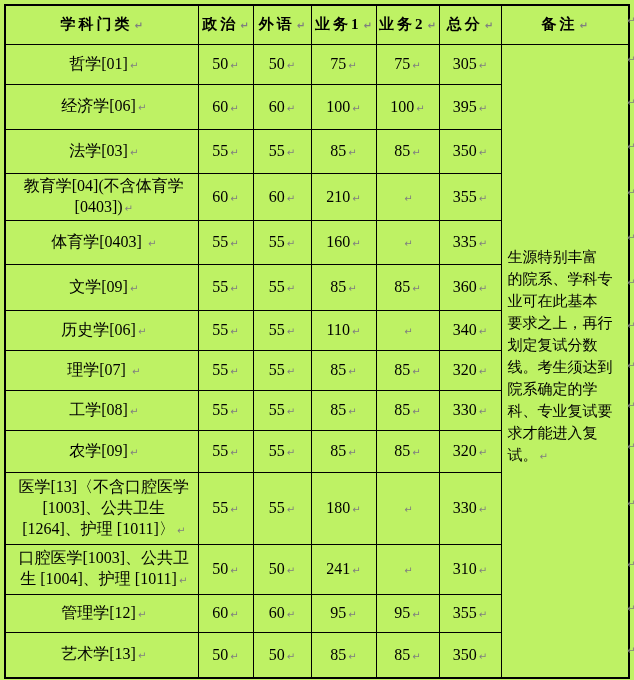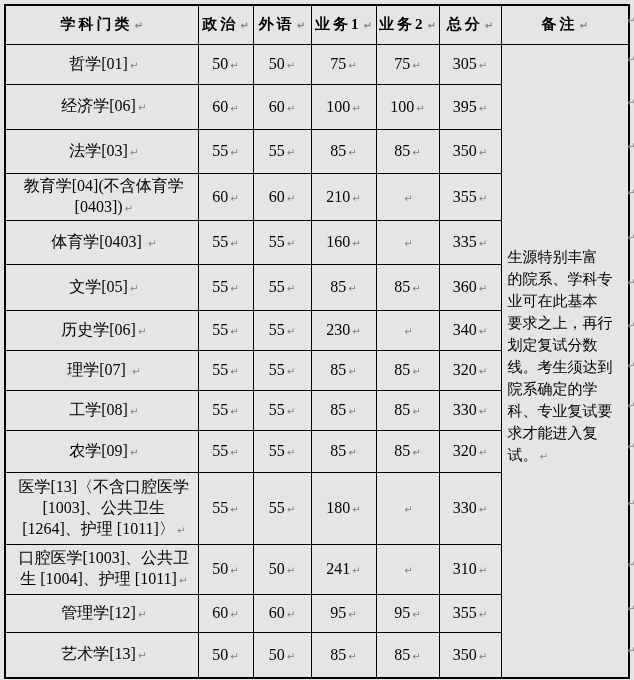--- a/index.html
+++ b/index.html
@@ -1,17 +1,17 @@
 <!DOCTYPE html>
 <html><head>
 <meta charset="utf-8">
 <style>
   html,body{margin:0;padding:0;background:#ffffff;}
   .page{
-    position:relative;width:634px;height:680px;background:#e5e5e5;
+    position:relative;width:634px;height:680px;background:#bef264;
     font-family:"Liberation Serif","DejaVu Serif",serif;color:#000000;
     overflow:hidden;
   }
   table.score-table{
     position:absolute;left:4px;top:4px;width:621px;
     border-collapse:collapse;table-layout:fixed;
     border:2px solid #000000;
   }
   .score-table th,.score-table td{
     border:1px solid #000000;
@@ -129,35 +129,35 @@
             <div class="sline"><span>体育学[0403] </span><span class="mark">↵</span></div>
           </td>
         <td class="num"><span>55</span><span class="mark">↵</span></td>
         <td class="num"><span>55</span><span class="mark">↵</span></td>
         <td class="num"><span>160</span><span class="mark">↵</span></td>
         <td class="num"><span></span><span class="mark">↵</span></td>
         <td class="num"><span>335</span><span class="mark">↵</span></td>
       </tr>
       <tr style="height:46px">
         <td class="subject">
-            <div class="sline"><span>文学[05]</span><span class="mark">↵</span></div>
+            <div class="sline"><span>文学[09]</span><span class="mark">↵</span></div>
           </td>
         <td class="num"><span>55</span><span class="mark">↵</span></td>
         <td class="num"><span>55</span><span class="mark">↵</span></td>
         <td class="num"><span>85</span><span class="mark">↵</span></td>
         <td class="num"><span>85</span><span class="mark">↵</span></td>
         <td class="num"><span>360</span><span class="mark">↵</span></td>
       </tr>
       <tr style="height:40px">
         <td class="subject">
             <div class="sline"><span>历史学[06]</span><span class="mark">↵</span></div>
           </td>
         <td class="num"><span>55</span><span class="mark">↵</span></td>
         <td class="num"><span>55</span><span class="mark">↵</span></td>
-        <td class="num"><span>230</span><span class="mark">↵</span></td>
+        <td class="num"><span>110</span><span class="mark">↵</span></td>
         <td class="num"><span></span><span class="mark">↵</span></td>
         <td class="num"><span>340</span><span class="mark">↵</span></td>
       </tr>
       <tr style="height:40px">
         <td class="subject">
             <div class="sline"><span>理学[07] </span><span class="mark">↵</span></div>
           </td>
         <td class="num"><span>55</span><span class="mark">↵</span></td>
         <td class="num"><span>55</span><span class="mark">↵</span></td>
         <td class="num"><span>85</span><span class="mark">↵</span></td>

